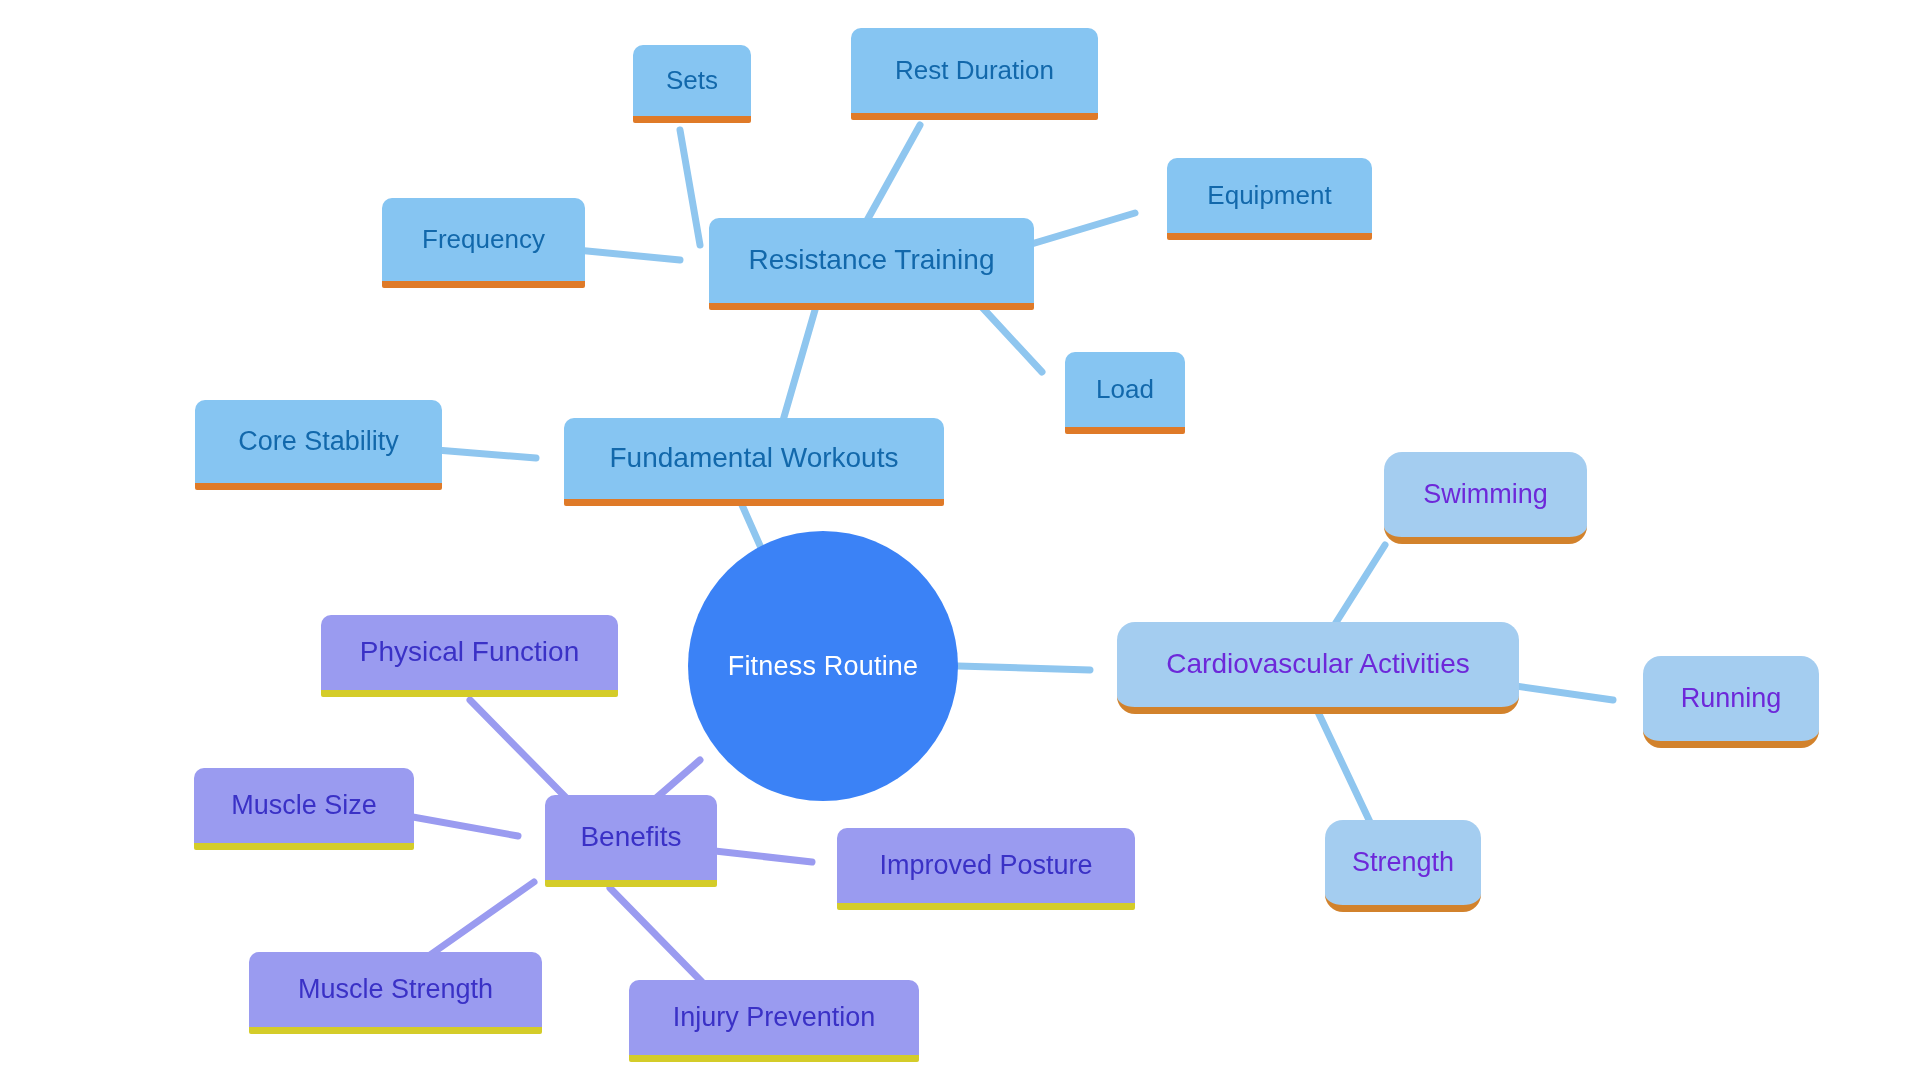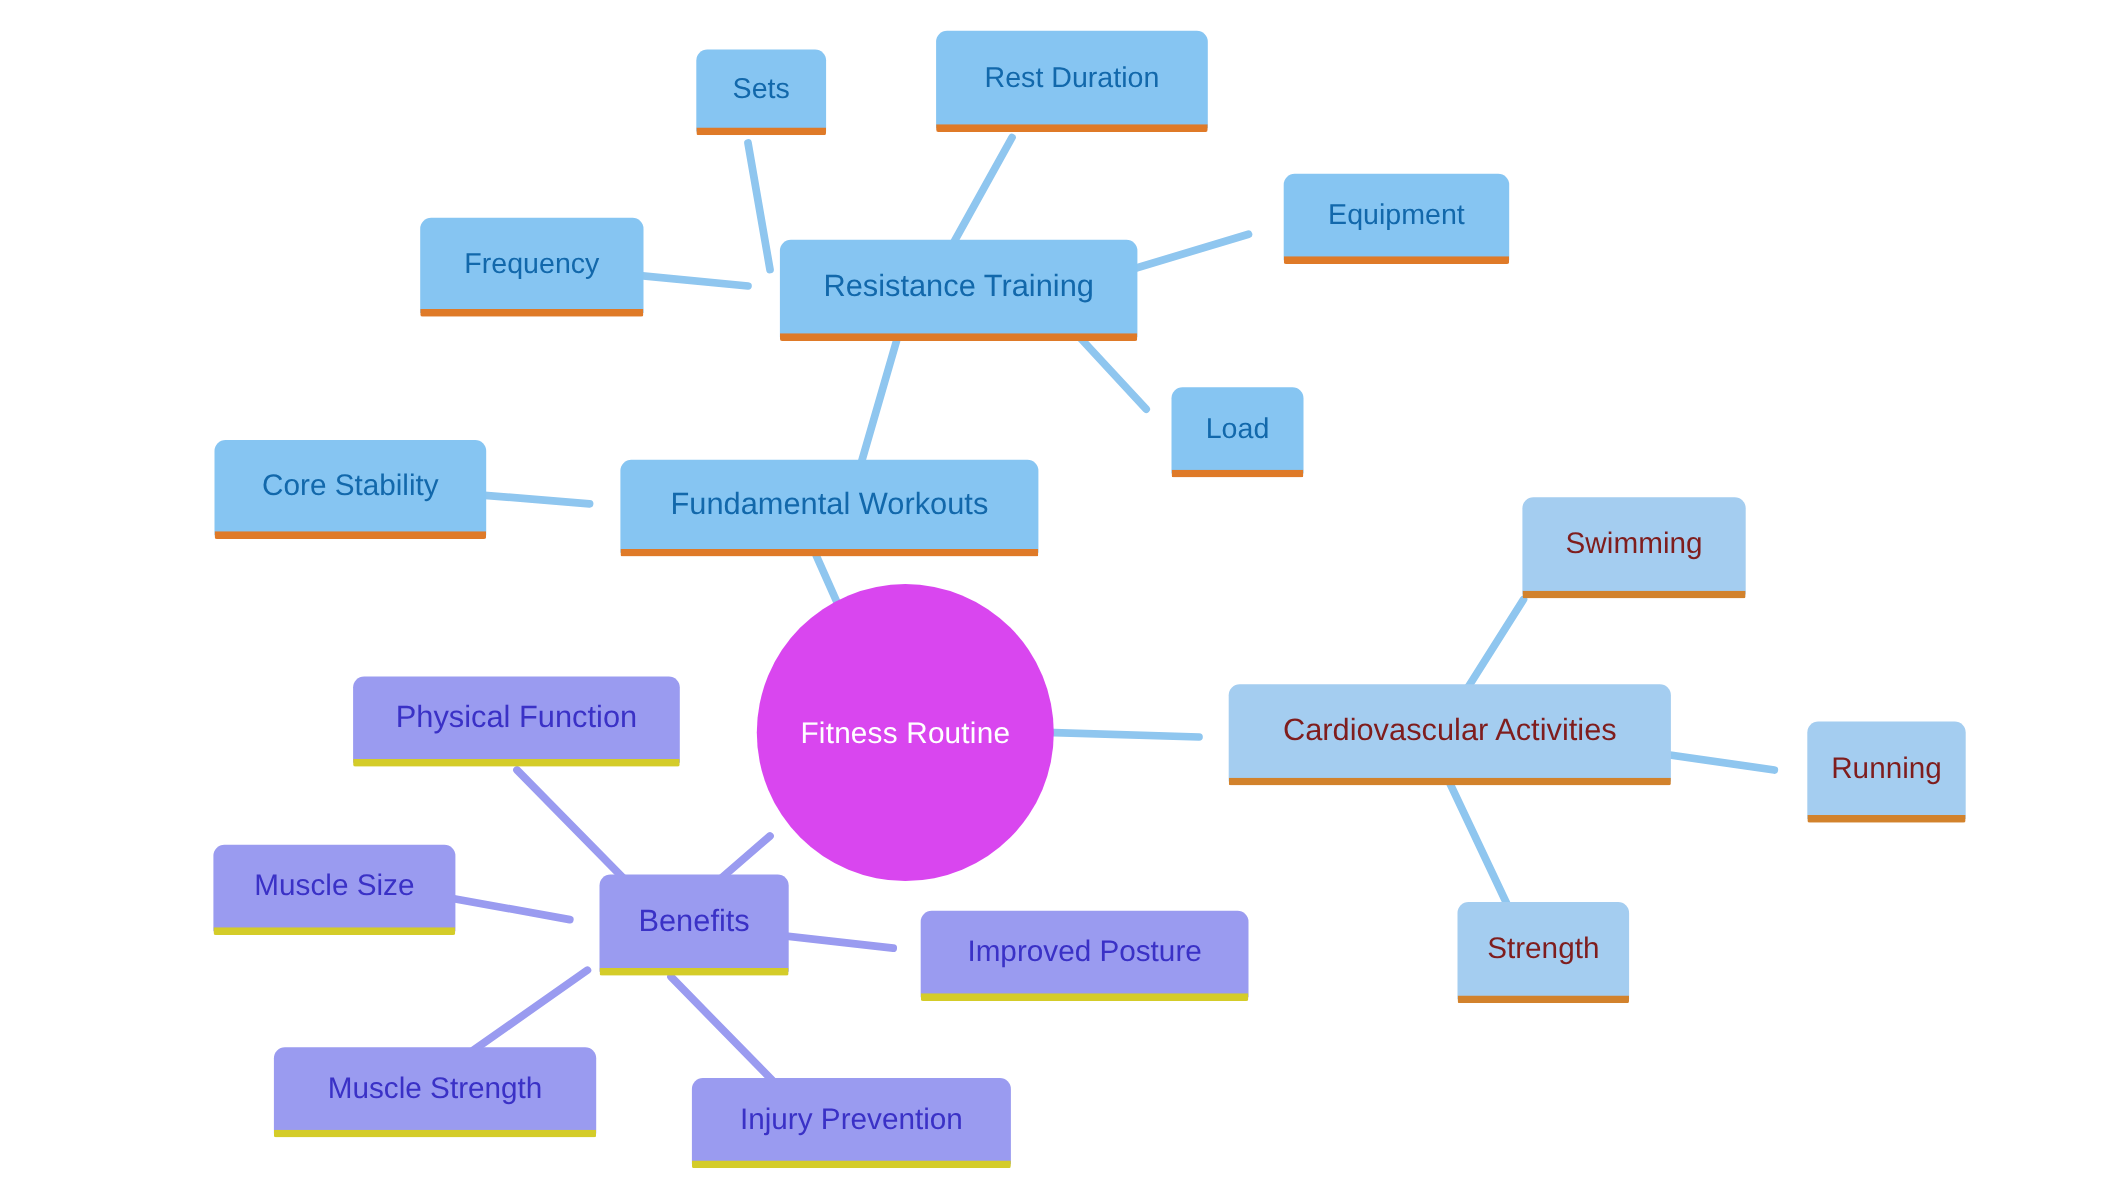--- a/index.html
+++ b/index.html
@@ -29,35 +29,36 @@
   .node .lbl{display:block;}
 
   
   .n-blue{
     background:#86c5f2;
     color:#1268ab;
     border-bottom:7px solid #df7a28;
   }
   .n-blue-soft{
     background:#a4cdf0;
-    color:#7f1d1d;
+    color:#6d28d9;
     border-bottom:7px solid #d2822c;
+    border-radius:18px;
   }
   
   .n-purple{
     background:#9a9bf0;
     color:#3a31c6;
     border-bottom:7px solid #d4cc29;
   }
 
   
   .root{
     position:absolute;
     border-radius:50%;
-    background:#d946ef;
+    background:#3b82f6;
     color:#ffffff;
     display:flex;align-items:center;justify-content:center;
     text-align:center;
     font-size:27px;
     letter-spacing:.2px;
   }
 </style>
 </head>
 <body>
 
@@ -129,21 +130,21 @@
   </div>
 
   <div class="node n-blue-soft" style="left:1355px;top:452px;width:203px;height:92px;font-size:27px;">
     <span class="lbl">Swimming</span>
   </div>
 
   <div class="node n-blue-soft" style="left:1088px;top:622px;width:402px;height:92px;font-size:28px;">
     <span class="lbl">Cardiovascular Activities</span>
   </div>
 
-  <div class="node n-blue-soft" style="left:1614px;top:656px;width:144px;height:92px;font-size:27px;">
+  <div class="node n-blue-soft" style="left:1614px;top:656px;width:176px;height:92px;font-size:27px;">
     <span class="lbl">Running</span>
   </div>
 
   <div class="node n-blue-soft" style="left:1296px;top:820px;width:156px;height:92px;font-size:27px;">
     <span class="lbl">Strength</span>
   </div>
 
   <div class="node n-purple" style="left:292px;top:615px;width:297px;height:82px;font-size:28px;">
     <span class="lbl">Physical Function</span>
   </div>

